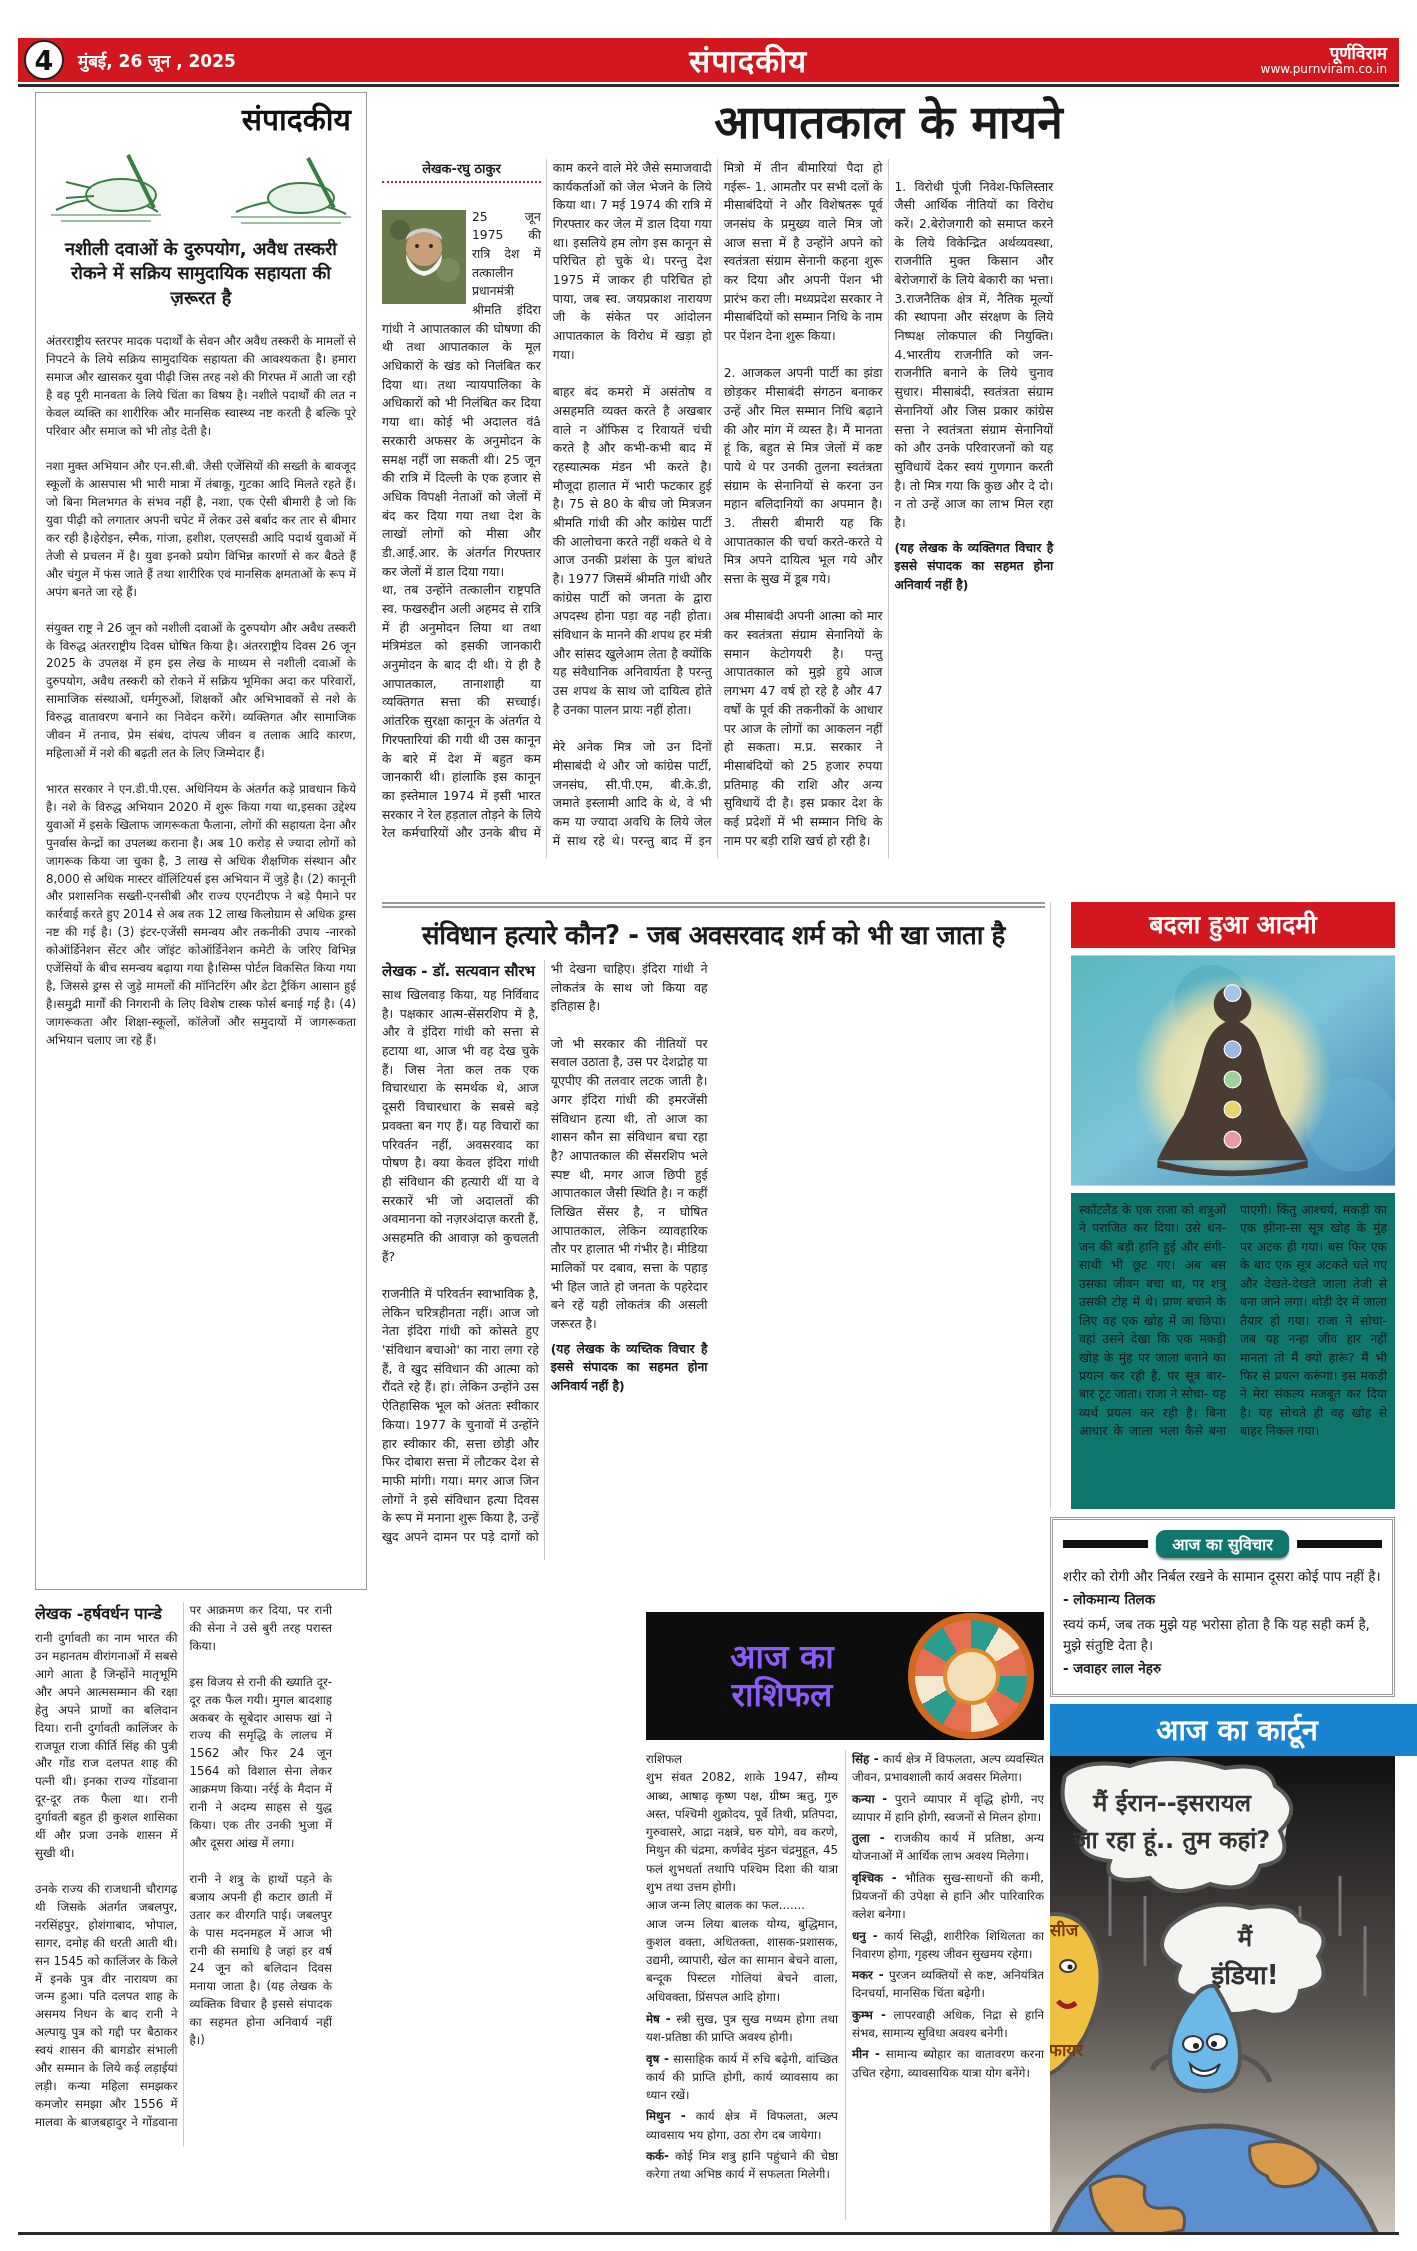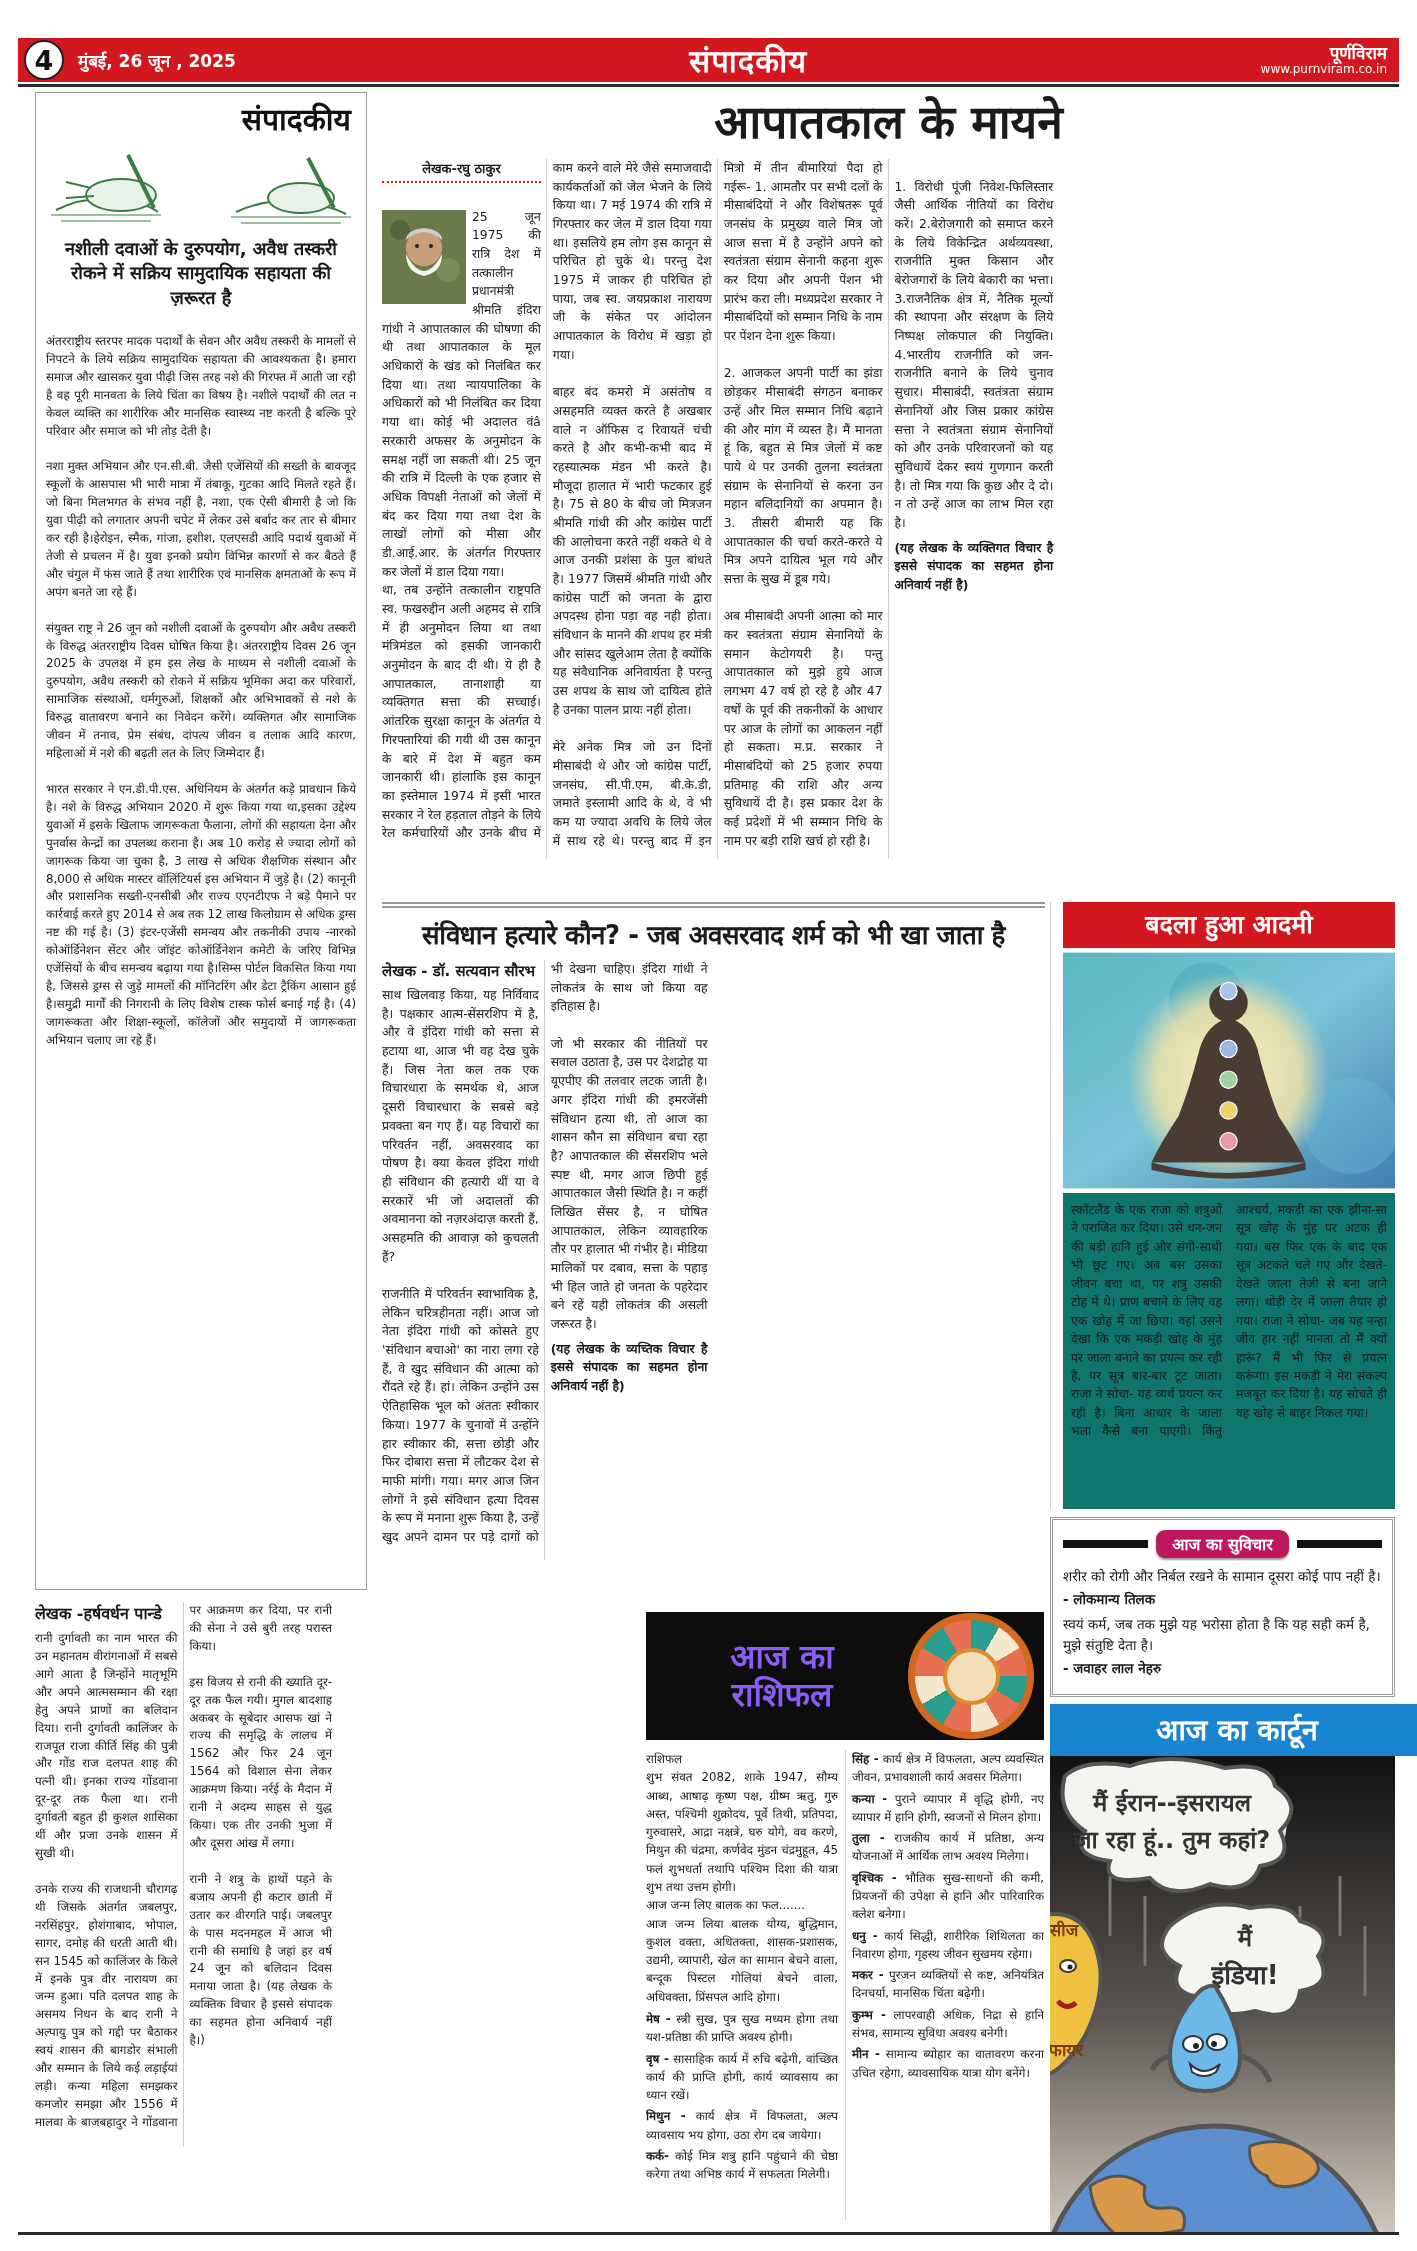--- a/index.html
+++ b/index.html
@@ -36,31 +36,31 @@
                 padding-bottom:4px;margin-bottom:6px;}
   .author-photo{float:left;width:84px;height:94px;margin:2px 6px 2px 0;}
   
   .article2{left:382px;top:902px;width:663px;height:706px;border-top:6px double #999;
             padding-top:6px;overflow:hidden;}
   .a2-headline{font-size:26px;font-weight:bold;text-align:center;white-space:nowrap;
                letter-spacing:-0.5px;margin:2px 0 8px 0;}
   .a2-byline{font-size:15px;font-weight:bold;margin-bottom:6px;}
   .a2-body{columns:4;height:600px;}
   
-  .badla-box{left:1050px;top:902px;width:345px;border-left:1px solid #ccc;padding-left:12px;}
+  .badla-box{left:1050px;top:902px;width:345px;border-left:1px solid #ccc;padding-left:20px;}
   .red-banner{background:#d2181e;color:#fff;font-size:25px;font-weight:bold;text-align:center;
               height:46px;line-height:46px;}
   .badla-img{width:100%;height:245px;display:block;}
   .badla-story{background:#0f766e;padding:8px;columns:2;column-gap:14px;height:300px;
                font-size:12.3px;line-height:1.5;text-align:justify;white-space:pre-line;}
   .suvichar-box{left:1050px;top:1517px;width:345px;height:180px;border:3px double #999;
                 padding:6px 10px;background:#fff;}
   .suvichar-head{display:flex;align-items:center;margin:4px 0 8px 0;}
   .suvichar-bar{flex:1;height:8px;background:#111;}
-  .suvichar-pill{background:#be185d;color:#fff;font-weight:bold;font-size:16px;border-radius:9px;
+  .suvichar-pill{background:#0f766e;color:#fff;font-weight:bold;font-size:16px;border-radius:9px;
                  padding:3px 16px;margin:0 8px;box-shadow:0 2px 2px rgba(0,0,0,.4);white-space:nowrap;}
   .quote{font-size:13.5px;line-height:1.6;margin-bottom:2px;}
   .quote-author{font-size:13.5px;font-weight:bold;margin-bottom:6px;}
   .cartoon-box{left:1050px;top:1704px;width:374px;height:528px;}
   .blue-banner{background:#1984cf;color:#fff;font-size:29px;font-weight:bold;text-align:center;
                height:52px;line-height:52px;}
   .cartoon-svg{width:345px;height:476px;display:block;}
   
   .rashifal{left:646px;top:1612px;width:398px;height:620px;overflow:hidden;}
   .rashifal-banner{height:128px;background:#0d0d0d;display:flex;align-items:center;

